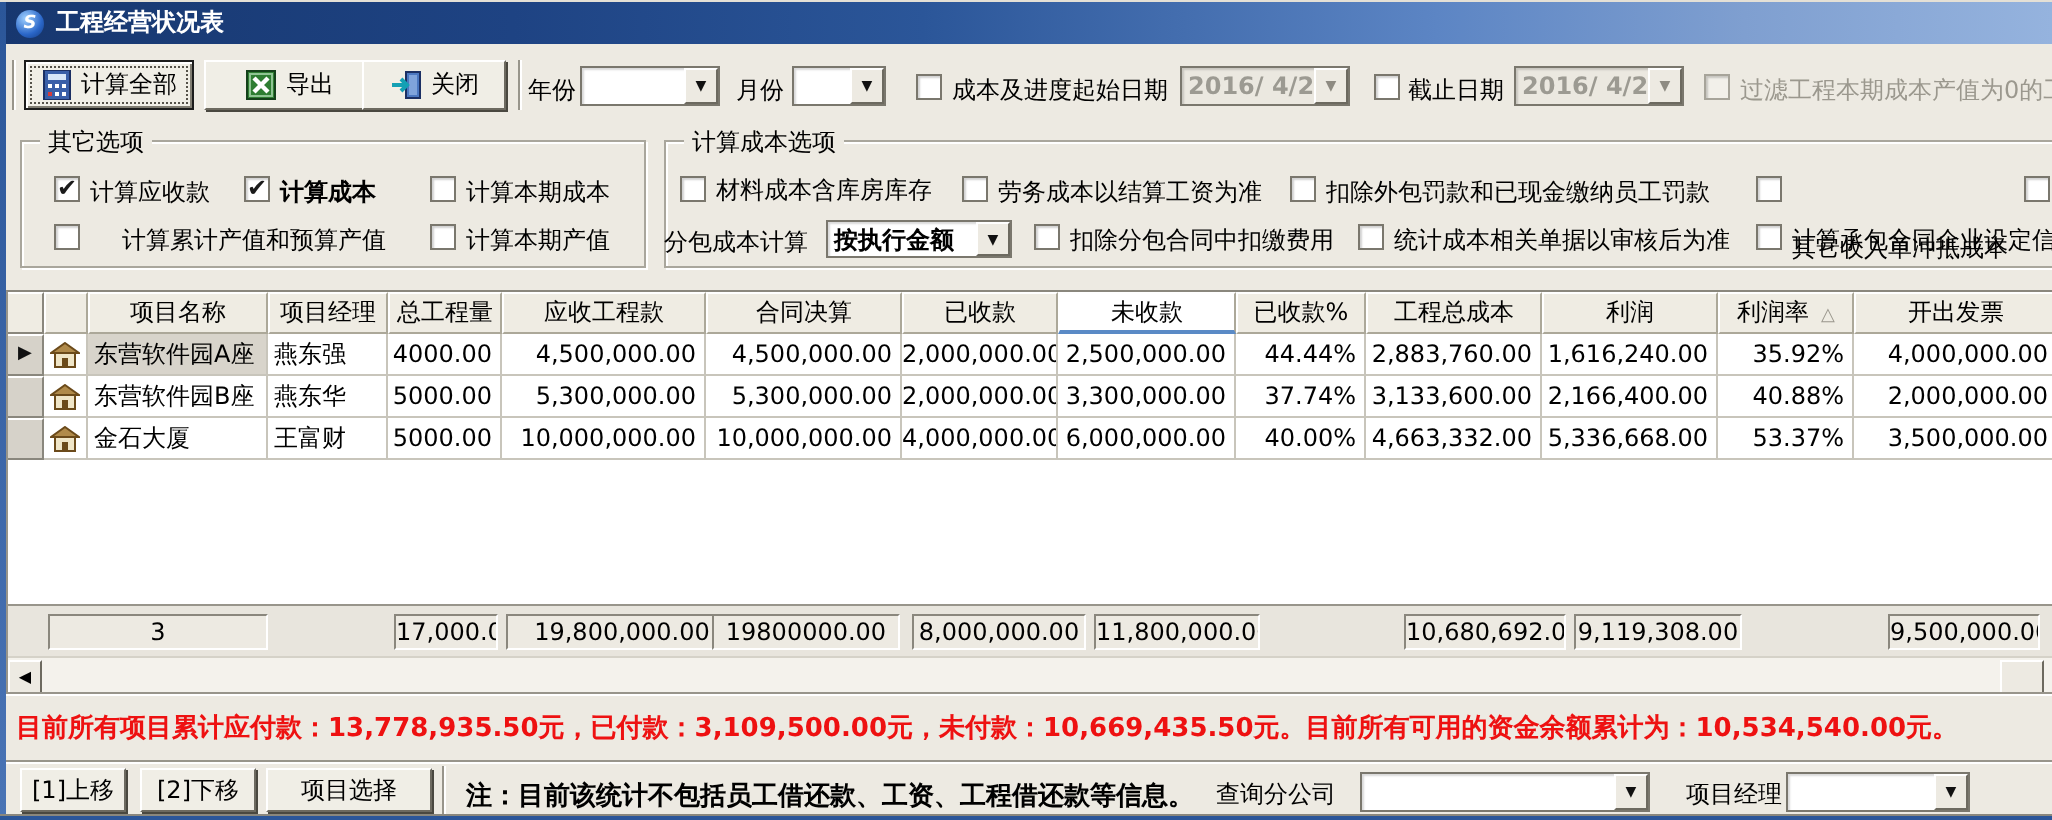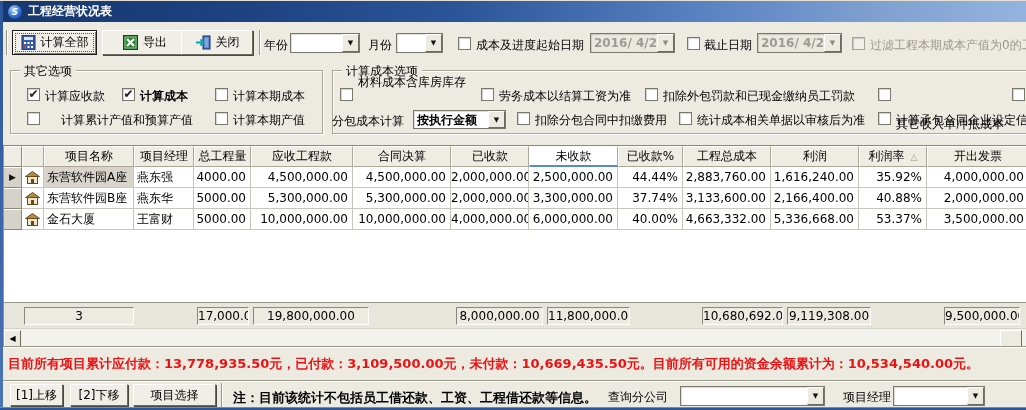--- a/index.html
+++ b/index.html
@@ -172,21 +172,21 @@
   <div class="cb" style="left:27px; top:112px;"><span></span></div>
   <span class="label" style="left:45px; top:112px;margin-left:16px;">计算累计产值和预算产值</span>
 
   <div class="cb" style="left:215px; top:112px;"><span></span></div>
   <span class="label" style="left:233px; top:112px;">计算本期产值</span>
 
   <div class="groupbox" style="left:332px; top:70px; width:700px; height:64px;"></div>
   <span class="groupbox-title" style="left:342px; top:63px;">计算成本选项</span>
 
   <div class="cb" style="left:340px; top:88px;"><span></span></div>
-  <span class="label" style="left:358px; top:74px;">材料成本含库房库存</span>
+  <span class="label" style="left:358px; top:87px;">材料成本含库房库存</span>
 
   <div class="cb" style="left:481px; top:88px;"><span></span></div>
   <span class="label" style="left:499px; top:88px;">劳务成本以结算工资为准</span>
 
   <div class="cb" style="left:645px; top:88px;"><span></span></div>
   <span class="label" style="left:663px; top:88px;">扣除外包罚款和已现金缴纳员工罚款</span>
 
   <div class="cb" style="left:878px; top:88px;"><span></span></div>
   <span class="label" style="left:896px; top:88px;margin-top:28px;">其它收入单冲抵成本</span>
 
@@ -297,20 +297,21 @@
       <div class="dc cw-inv num">3,500,000.00</div>
       <div class="dc cw-extra"></div>
     </div>
 
     <div class="filler"></div>
 
     <div class="sumstrip">
       <div class="sumbox" style="left:20px; width:110px;">3</div>
       <div class="sumbox" style="left:193px; width:52px;">17,000.00</div>
       <div class="sumbox" style="left:249px; width:116px;">19,800,000.00</div>
+      <div class="sumbox" style="left:352px; width:94px;">19800000.00</div>
       <div class="sumbox" style="left:452px; width:87px;">8,000,000.00</div>
       <div class="sumbox" style="left:543px; width:83px;">11,800,000.00</div>
       <div class="sumbox" style="left:698px; width:81px;">10,680,692.00</div>
       <div class="sumbox" style="left:783px; width:84px;">9,119,308.00</div>
       <div class="sumbox" style="left:940px; width:76px;">9,500,000.00</div>
     </div>
 
     <div class="hscroll">
       <div class="scrollbtn">◀</div>
       <div class="scrollthumb"></div>

